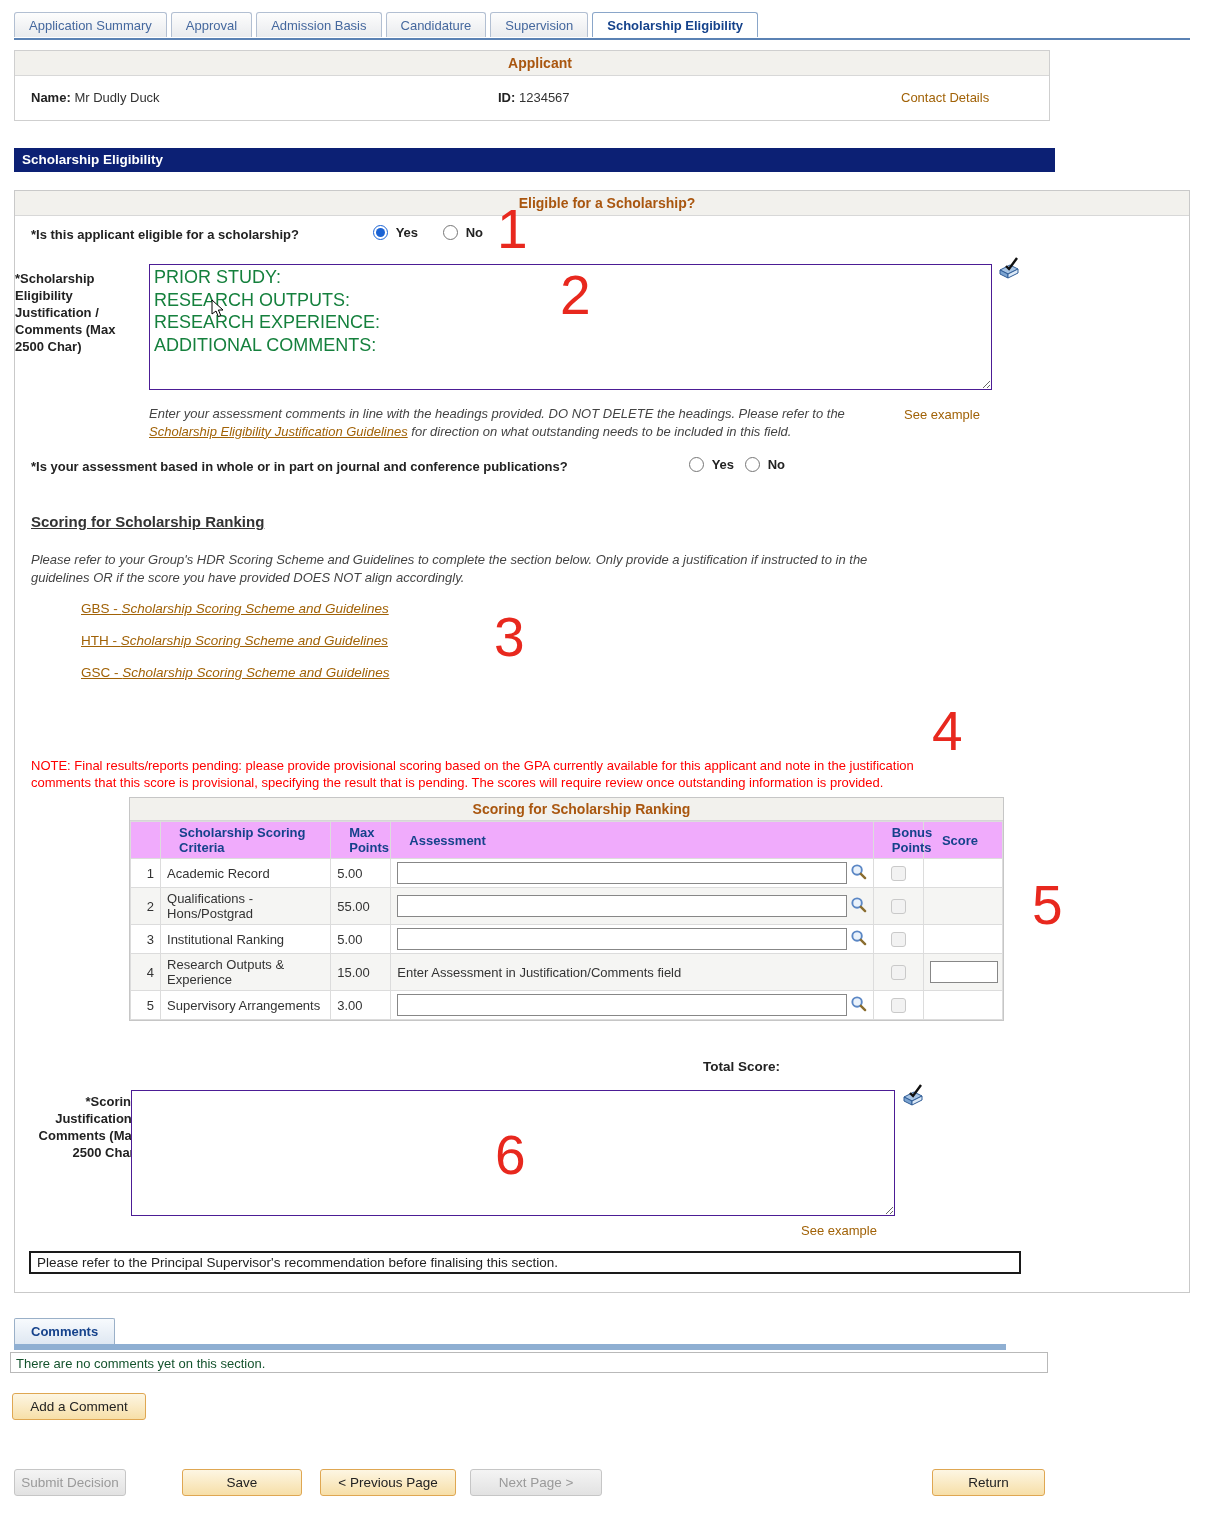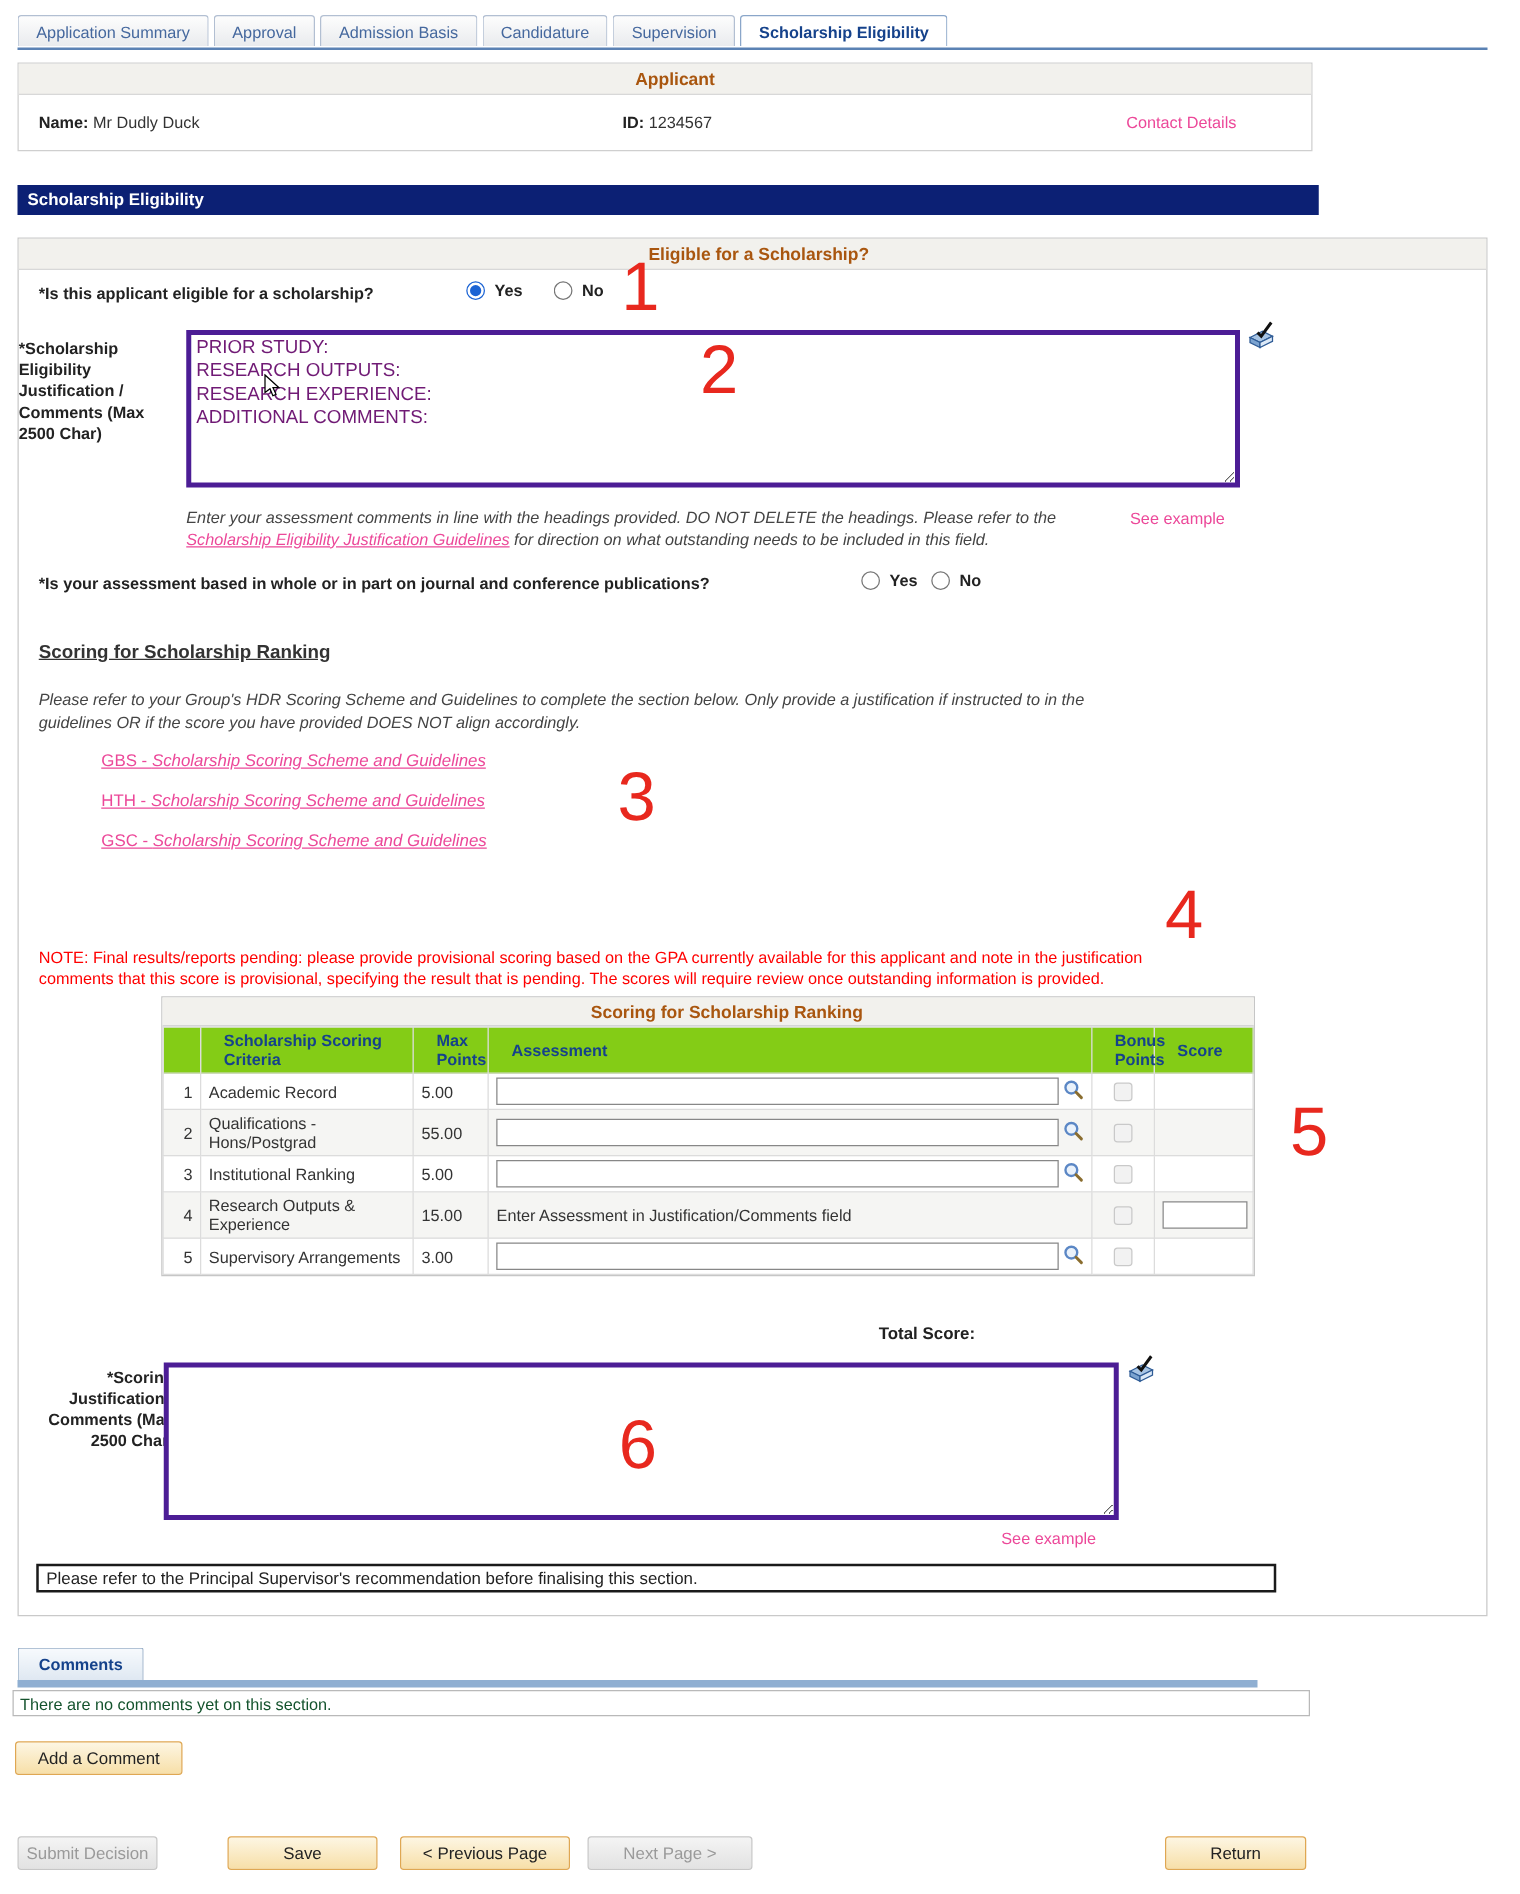--- a/index.html
+++ b/index.html
@@ -1,17 +1,17 @@
 <!DOCTYPE html>
 <html><head>
 <meta charset="utf-8">
 <style>
   html,body{margin:0;padding:0;background:#fff;}
   body{width:1216px;height:1515px;position:relative;font-family:"Liberation Sans",sans-serif;font-size:13px;color:#333;overflow:hidden;}
-  a{color:#ec4899;text-decoration:none;cursor:pointer;}
+  a{color:#a16207;text-decoration:none;cursor:pointer;}
   
   .tabbar{position:absolute;left:14px;top:12px;display:flex;gap:4px;z-index:2;}
   .tab{padding:5px 14px 4px;border:1px solid #b2bfd2;border-bottom:none;border-radius:3px 3px 0 0;
        background:linear-gradient(#fdfdfd,#e9ebee);color:#45689e;font-size:13px;white-space:nowrap;cursor:pointer;}
   .tab.active{background:#fff;color:#15428b;font-weight:bold;border-color:#8aa6c9;}
   .tabline{position:absolute;left:14px;top:38px;width:1176px;height:2px;background:#5b82b4;}
   
   .applicant{position:absolute;left:14px;top:50px;width:1034px;border:1px solid #cfcfcf;background:#fff;}
   .bandhead{background:#f2f1ed;border-bottom:1px solid #d8d8d8;padding:4px 0 4px 16px;font-size:14px;font-weight:bold;color:#a9560f;text-align:center;}
   .applicant-body{position:relative;height:44px;}
@@ -22,36 +22,36 @@
   
   .navybar{position:absolute;left:14px;top:148px;width:1041px;height:24px;background:#0c2074;color:#fff;
            font-weight:bold;font-size:13.5px;line-height:24px;padding-left:8px;box-sizing:border-box;}
   
   .panel{position:absolute;left:14px;top:190px;width:1176px;height:1103px;border:1px solid #c9c9c9;background:#fff;box-sizing:border-box;}
   .panel .bandhead{padding-left:10px;}
   .abs{position:absolute;}
   .bold{font-weight:bold;color:#222;}
   .radio{width:15px;height:15px;accent-color:#1b63d4;margin:0;vertical-align:middle;}
   .radiolab{font-weight:bold;color:#222;margin-left:4px;vertical-align:middle;}
-  textarea.box{border:4px solid #4c1d95;font-family:"Liberation Sans",sans-serif;font-size:15px;color:#701a75;
+  textarea.box{border:1px solid #4c1d95;font-family:"Liberation Sans",sans-serif;font-size:18px;color:#15803d;
                padding:1px 4px;box-sizing:border-box;line-height:1.25;}
   .italic{font-style:italic;color:#444;}
   .helplink{text-decoration:underline;font-style:italic;}
   .heading-u{font-size:15px;font-weight:bold;color:#333;text-decoration:underline;}
   .linklist{list-style:none;margin:0;padding:0;}
   .linklist li{height:32px;}
   .linklist a{text-decoration:underline;font-size:13.5px;}
   .linklist .it{font-style:italic;}
   .rednote{color:#f00;line-height:1.3;margin-top:33px;}
   
   .tablewrap{border:1px solid #c6c6c6;width:875px;box-sizing:border-box;background:#fff;}
   .tablewrap .bandhead{padding:3px 0 3px 30px;border-bottom:1px solid #d5d5d5;}
   table.score{width:100%;border-collapse:collapse;font-size:13px;table-layout:fixed;}
   table.score th,table.score td{border:1px solid #dcdcdc;padding:3px 6px;vertical-align:middle;}
-  table.score th{background:#84cc16;color:#15428b;font-weight:bold;text-align:left;padding-left:18px;}
+  table.score th{background:#f0abfc;color:#15428b;font-weight:bold;text-align:left;padding-left:18px;}
   table.score tr.alt td{background:#f5f5f3;}
   td.num{text-align:right;color:#333;}
   .txt{border:1px solid #878787;height:22px;box-sizing:border-box;font-family:"Liberation Sans",sans-serif;font-size:13px;padding:0 3px;}
   .assesswrap{display:flex;align-items:center;gap:3px;}
   .chk{appearance:none;width:15px;height:15px;border:1px solid #c9c9c9;border-radius:3px;background:#f2f2f2;margin:0;vertical-align:middle;}
   .seeex{font-size:13px;}
   .supbox{border:2px solid #1a1a1a;background:#fff;padding:2px 6px;font-size:13.5px;color:#222;box-sizing:border-box;}
   
   .ctab{position:absolute;left:14px;top:1318px;padding:5px 16px;border:1px solid #9ab0c8;border-bottom:none;border-radius:2px 2px 0 0;
         background:linear-gradient(#f7fafd,#dfe8f2);color:#15428b;font-weight:bold;cursor:pointer;}

